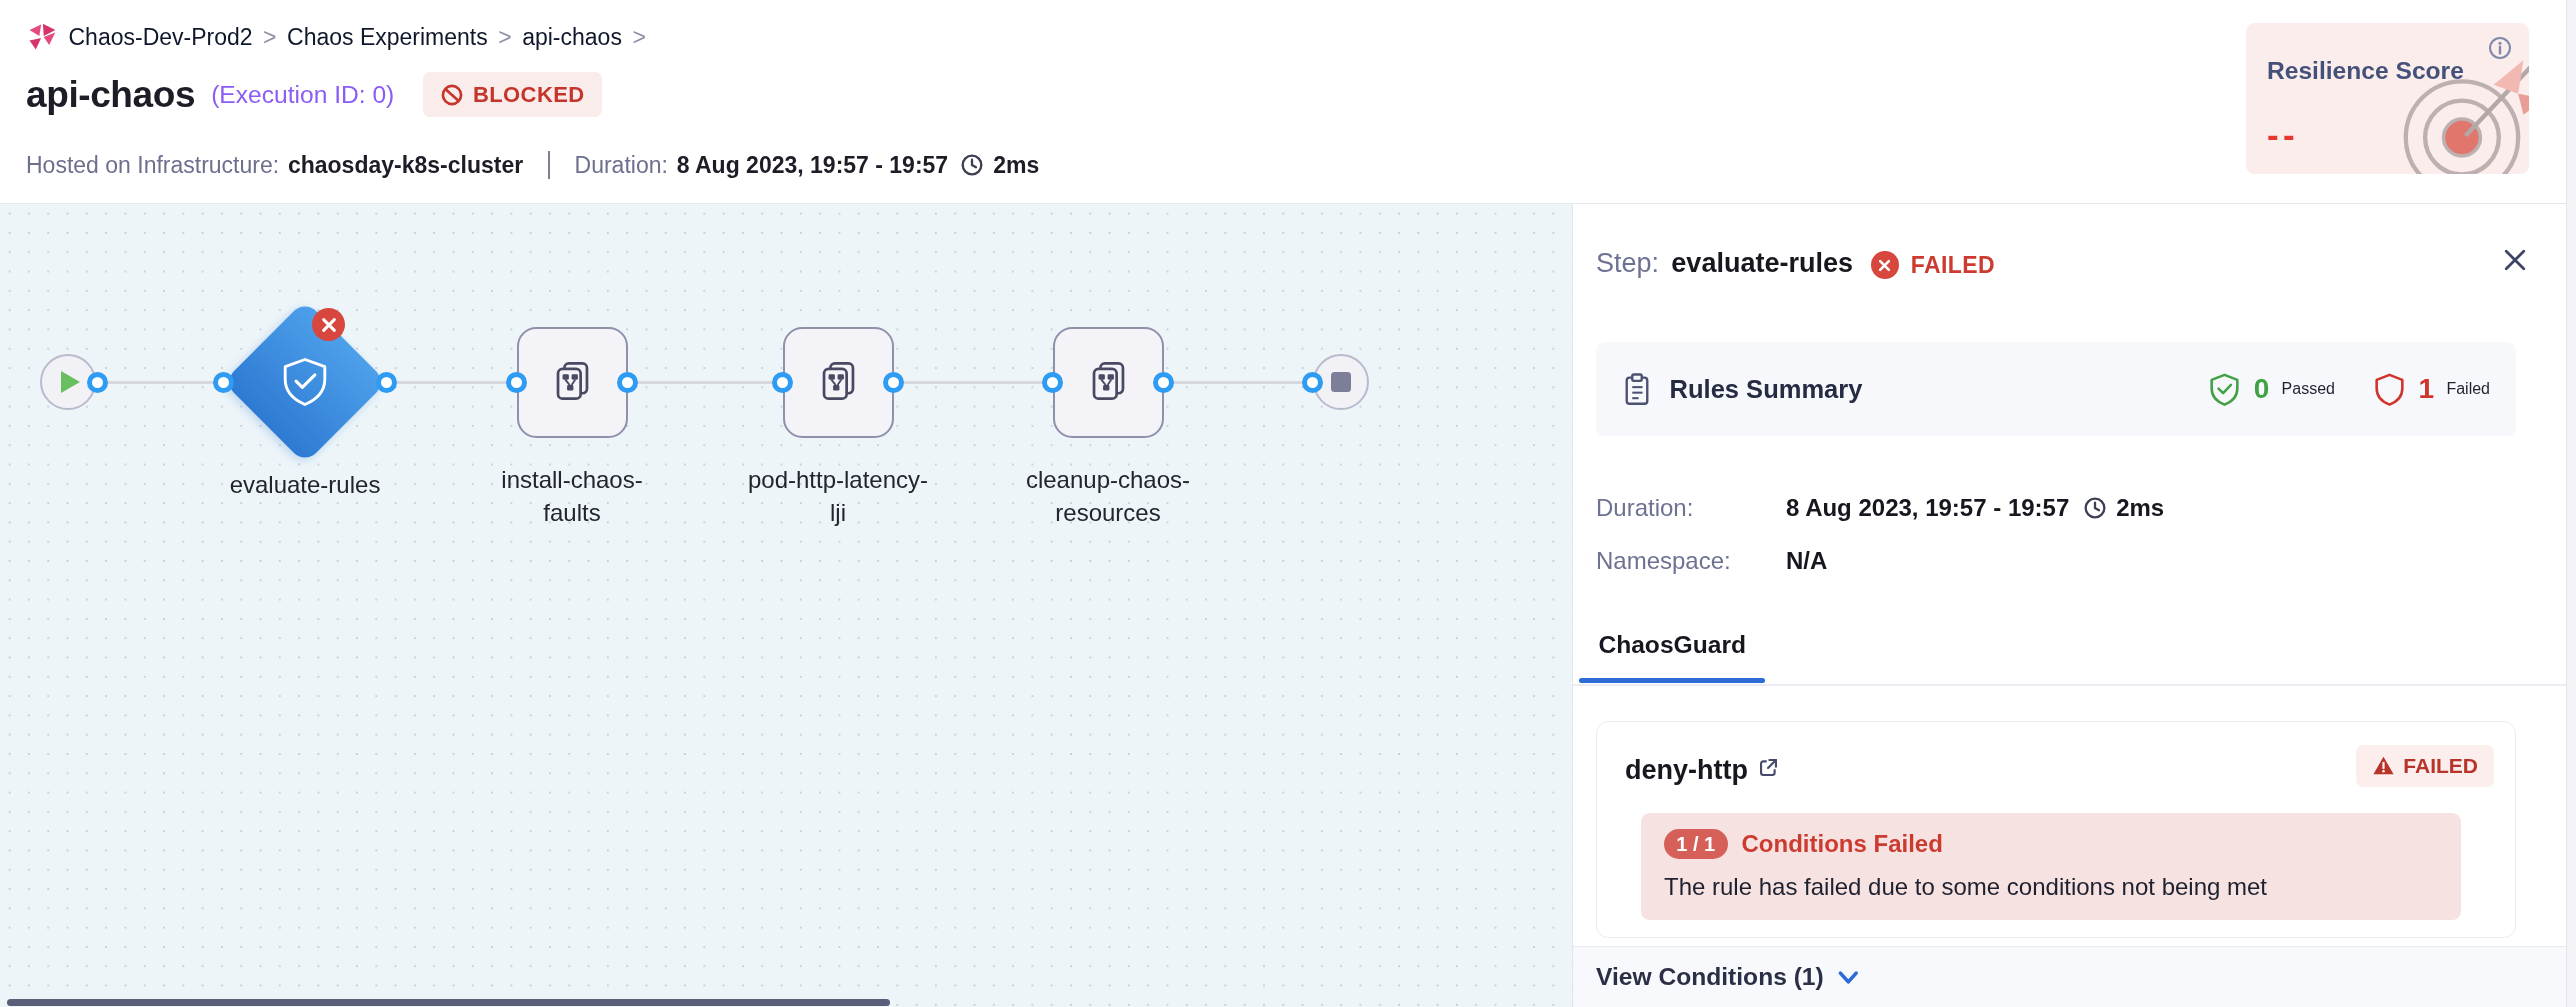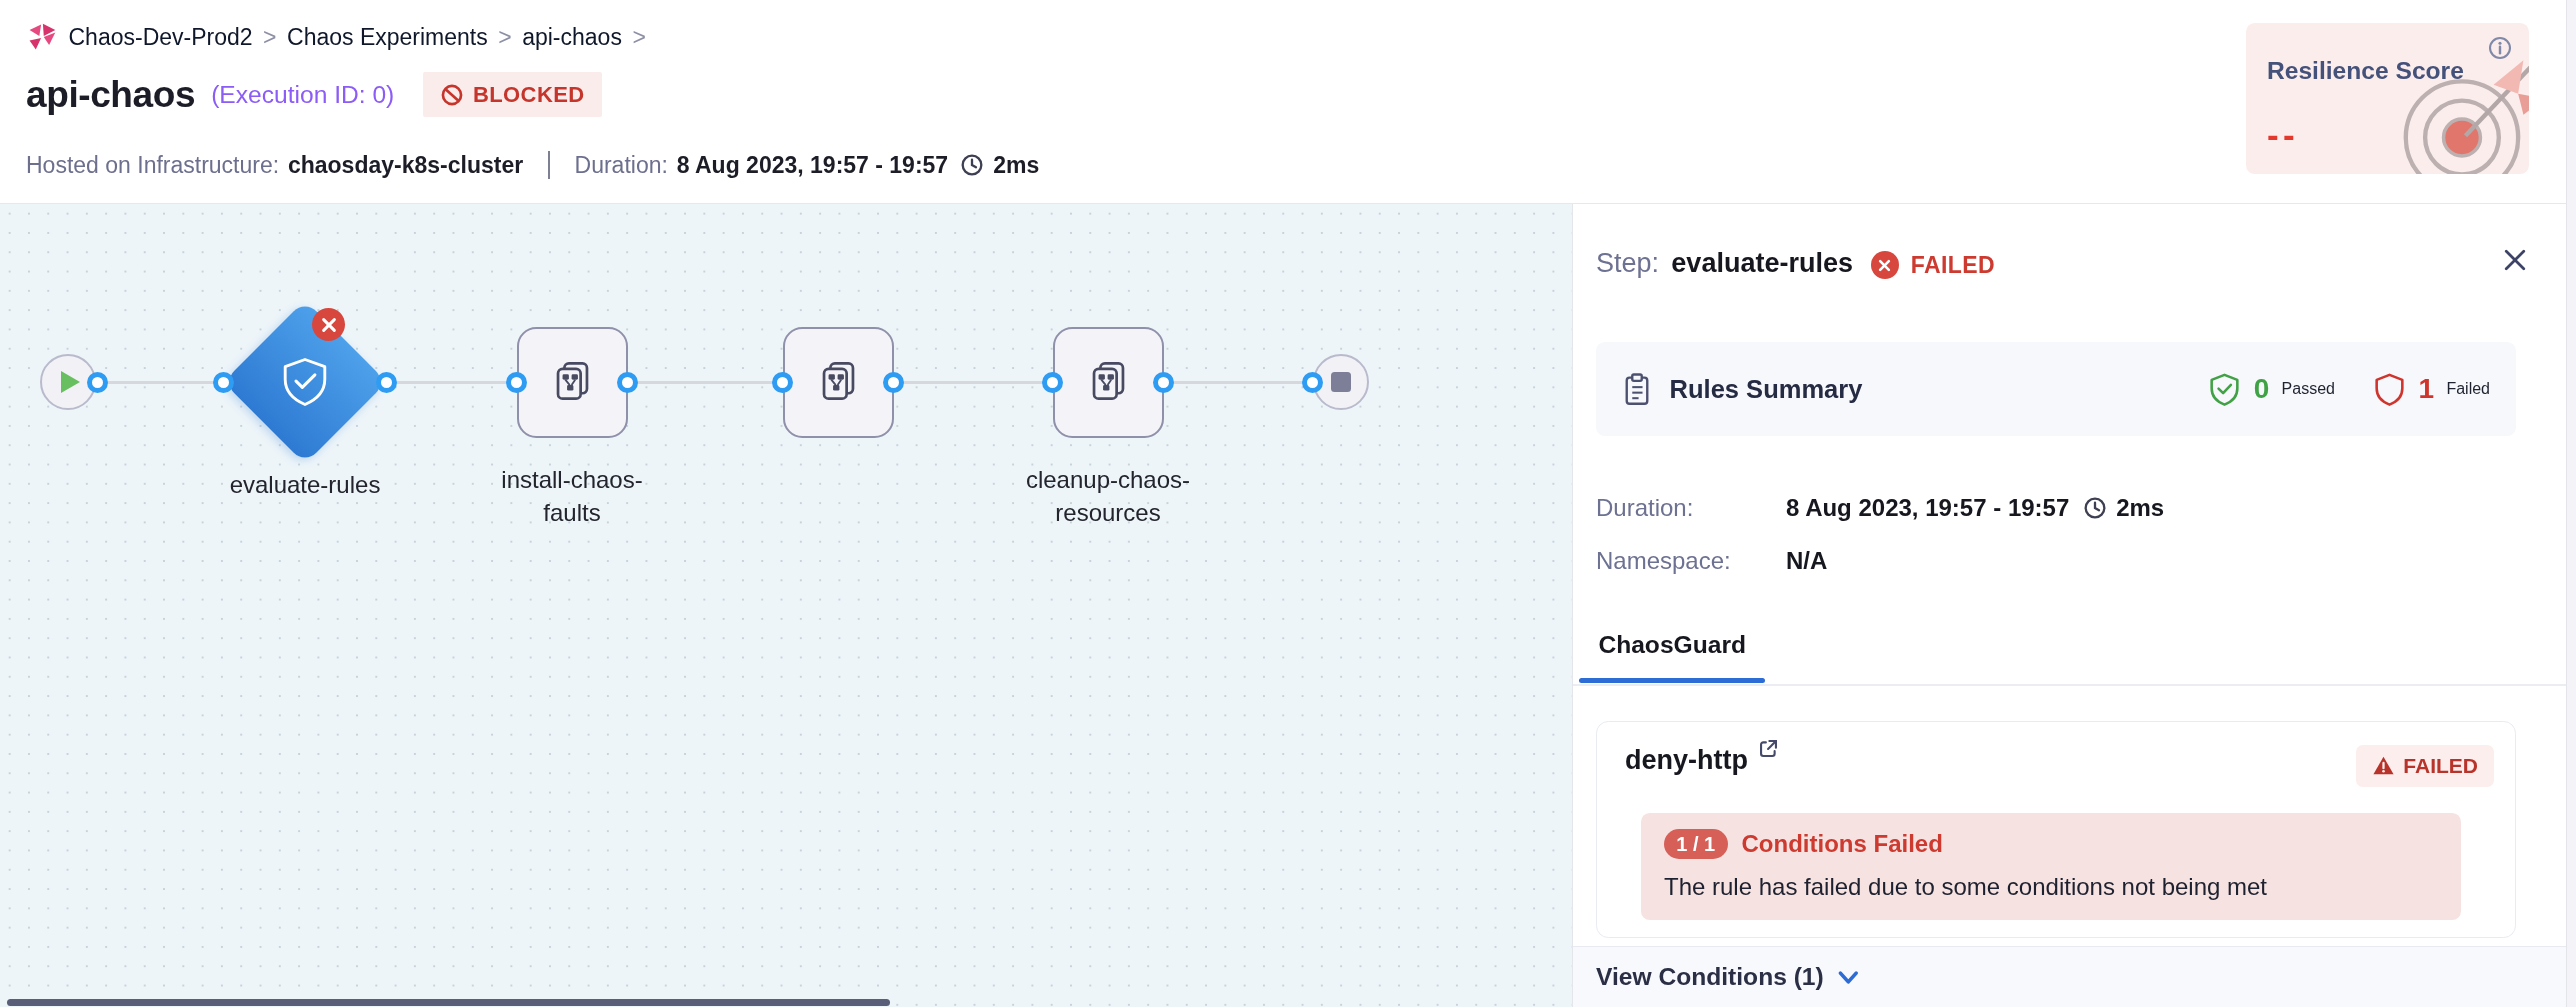--- a/index.html
+++ b/index.html
@@ -9,21 +9,21 @@
   
   .header { position:absolute; left:0; top:0; width:2576px; height:204px; background:#fff;
     border-bottom:0.9px solid #e7e8ee; }
   .breadcrumb { position:absolute; left:26px; top:21px; display:flex; align-items:center; gap:10.5px; }
   .breadcrumb a { color:#0f172a; font-size:23px; text-decoration:none; cursor:pointer; }
   .breadcrumb .sep { color:#8d90a5; font-size:23px; }
   .title-row { position:absolute; left:26px; top:72px; display:flex; align-items:center; gap:16px; }
   .title-row h1 { font-size:37px; font-weight:700; color:#1c1d26; letter-spacing:-0.4px; }
   .exec-id { font-size:24.6px; color:#8b5cf6; }
   .blocked-badge { display:flex; align-items:center; gap:8.8px; background:#faeceb; color:#c5352b;
-    font-size:22px; font-weight:700; padding:9.7px 17.6px; border-radius:2px; letter-spacing:0.4px; margin-left:12.3px; }
+    font-size:22px; font-weight:700; padding:9.7px 17.6px; border-radius:7px; letter-spacing:0.4px; margin-left:12.3px; }
   .info-row { position:absolute; left:26px; top:151px; display:flex; align-items:center; gap:8.8px; font-size:23px; }
   .info-row .lbl { color:#6c6f8d; }
   .info-row .val { color:#1c1d26; font-weight:700; }
   .vdiv { width:1.8px; height:28px; background:#7d7f93; margin:0 16px; }
 
   .resilience-card { position:absolute; left:2246px; top:23px; width:283px; height:151px;
     background:#fbedeb; border-radius:8.8px; overflow:hidden; padding:34px 21px; }
   .res-title { font-size:24.6px; font-weight:700; color:#44517a; }
   .res-value { font-size:35px; font-weight:700; color:#e5382c; letter-spacing:4.4px; margin-top:30px; }
   .res-info { position:absolute; right:16px; top:12.3px; }
@@ -77,21 +77,21 @@
   .kv-row .v { font-weight:700; color:#17181f; display:flex; align-items:center; gap:8.8px; }
 
   .tab-line { position:absolute; left:0; right:10.5px; top:480px; height:1.8px; background:#ecedf2; }
   .tab { position:absolute; left:6.2px; top:427px; width:186px; text-align:center; font-size:24.6px;
     font-weight:700; color:#17181f; cursor:pointer; }
   .tab-underline { position:absolute; left:6.2px; top:474px; width:186px; height:5.3px; border-radius:2.6px;
     background:#2e6cd5; }
 
   .rule-card { position:absolute; left:23px; right:60px; top:517px; height:217px; background:#fff;
     border:1.8px solid #e9ebf2; border-radius:12.3px; }
-  .rule-title-row { position:absolute; left:28px; top:23px; display:flex; gap:10.5px; }
+  .rule-title-row { position:absolute; left:28px; top:33px; display:flex; align-items:center; gap:10.5px; }
   .rule-name { font-size:27px; font-weight:700; color:#16171f; cursor:pointer; }
   .rule-badge { position:absolute; right:21px; top:23px; display:flex; align-items:center; gap:8.8px;
     background:#fbeeec; border-radius:7px; padding:8.8px 16px; font-size:21px; font-weight:700; color:#b8342a; }
   .rule-alert { position:absolute; left:44px; right:54px; top:91px; height:107px; background:#f6e2e0;
     border-radius:8.8px; padding:16px 23px; }
   .alert-row1 { display:flex; align-items:center; gap:14px; }
   .ratio-pill { background:#d65f58; color:#fff; font-size:20px; font-weight:700; padding:3.5px 12.3px;
     border-radius:878px; }
   .cond-failed { font-size:24px; font-weight:700; color:#cc3a30; }
   .alert-msg { font-size:24px; color:#1e2130; margin-top:14px; }
@@ -230,20 +230,24 @@
         <rect x="17" y="6" width="25" height="33" rx="5" fill="#f4f3f8" stroke="#474a61" stroke-width="3"></rect>
         <rect x="10" y="12" width="25" height="33" rx="5" fill="#f4f3f8" stroke="#474a61" stroke-width="3"></rect>
         <rect x="15" y="18" width="7" height="6" rx="1.5" fill="#474a61"></rect>
         <rect x="25" y="18" width="7" height="6" rx="1.5" fill="#474a61"></rect>
         <rect x="20" y="30" width="7" height="6" rx="1.5" fill="#474a61"></rect>
         <line x1="18" y1="24" x2="23" y2="30" stroke="#474a61" stroke-width="2"></line>
         <line x1="29" y1="24" x2="25" y2="30" stroke="#474a61" stroke-width="2"></line>
       </svg>
     </span>
   </div>
+  <div class="node-label" style="left:706px; top:260px;">
+    <div>pod-http-latency-</div>
+    <div>lji</div>
+  </div>
 
   <div class="step-node" style="left:1053px;">
     <span>
       <svg width="47" height="47" viewBox="0 0 52 52">
         <rect x="17" y="6" width="25" height="33" rx="5" fill="#f4f3f8" stroke="#474a61" stroke-width="3"></rect>
         <rect x="10" y="12" width="25" height="33" rx="5" fill="#f4f3f8" stroke="#474a61" stroke-width="3"></rect>
         <rect x="15" y="18" width="7" height="6" rx="1.5" fill="#474a61"></rect>
         <rect x="25" y="18" width="7" height="6" rx="1.5" fill="#474a61"></rect>
         <rect x="20" y="30" width="7" height="6" rx="1.5" fill="#474a61"></rect>
         <line x1="18" y1="24" x2="23" y2="30" stroke="#474a61" stroke-width="2"></line>

